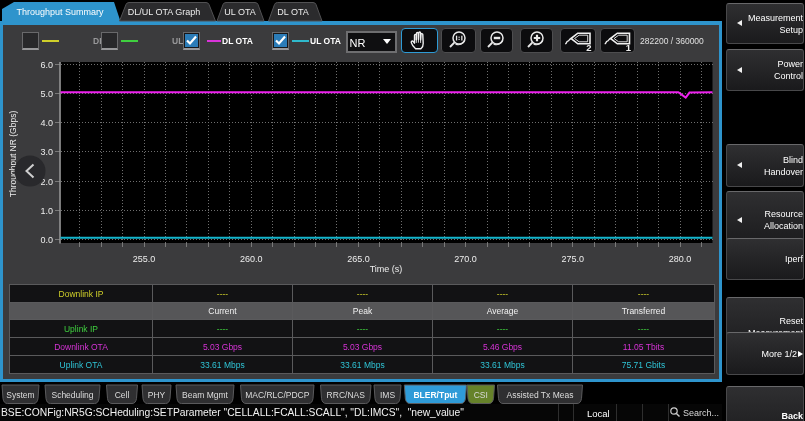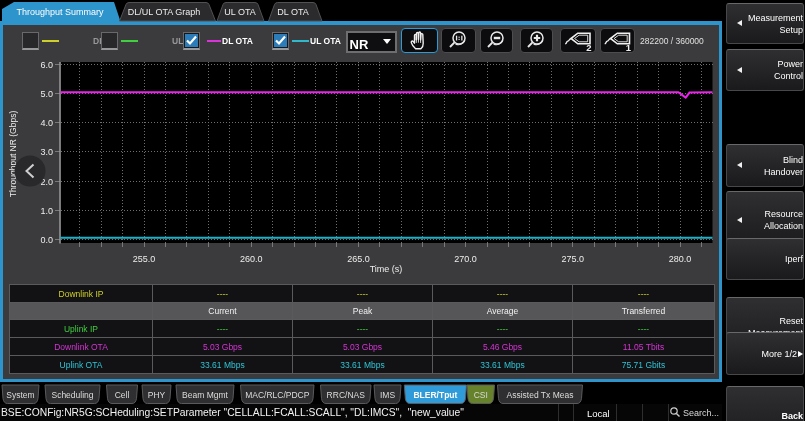--- a/index.html
+++ b/index.html
@@ -73,21 +73,21 @@
 
   <div class="cb on" style="left:272px;top:32px;">
     <svg width="15" height="15">
         <path d="M3,7.5 L6,10.5 L12,3.5" stroke="#fff" stroke-width="2.2" fill="none"></path>
       </svg>
   </div>
   <div class="legline" style="left:291.5px;width:17px;background:#2fb9cc;"></div>
   <div class="leglab" style="left:310px;">UL OTA</div>
 
   <div class="abs" style="left:346px;top:30.5px;width:47px;height:18px;background:#0f0f11;border:2px solid #6e6e70;">
-    <span style="position:absolute;left:1.5px;top:4px;font-size:13px;font-weight:700;color:#fff;">NR</span>
+    <span style="position:absolute;left:1.5px;top:4px;font-size:11px;font-weight:400;color:#fff;">NR</span>
     <span style="position:absolute;right:4px;top:6.5px;width:0;height:0;border-left:4px solid transparent;border-right:4px solid transparent;border-top:5.5px solid #fff;"></span>
   </div>
 
   <div class="tbtn" style="left:400.5px;width:35px;border:1.5px solid #2e9bd6;">
     <svg width="35" height="23" viewBox="0 0 35 23">
       <g stroke="#f0f0f0" stroke-width="1.4" fill="none" stroke-linecap="round" stroke-linejoin="round">
         <path d="M13.6,19.8 C11.8,18.2 9.8,15.3 9.3,13.6 C8.9,12.2 10.4,11.5 11.3,12.6 L12.5,14.2 L12.5,6.4 C12.5,5 14.3,5 14.3,6.4 L14.3,10.8 L14.5,4.6 C14.5,3.2 16.3,3.2 16.3,4.6 L16.4,10.6 L16.8,4 C16.8,2.7 18.6,2.7 18.6,4 L18.6,10.9 L19,5.6 C19,4.3 20.8,4.3 20.8,5.6 L21.2,14.4 C21.3,16.8 20.2,18.7 18.9,19.8 Z"></path>
         <path d="M14.3,8 L14.3,13.5 M16.4,7.6 L16.4,13.3 M18.6,7.8 L18.6,13.5" stroke-width="0.9"></path>
       </g>
     </svg>

